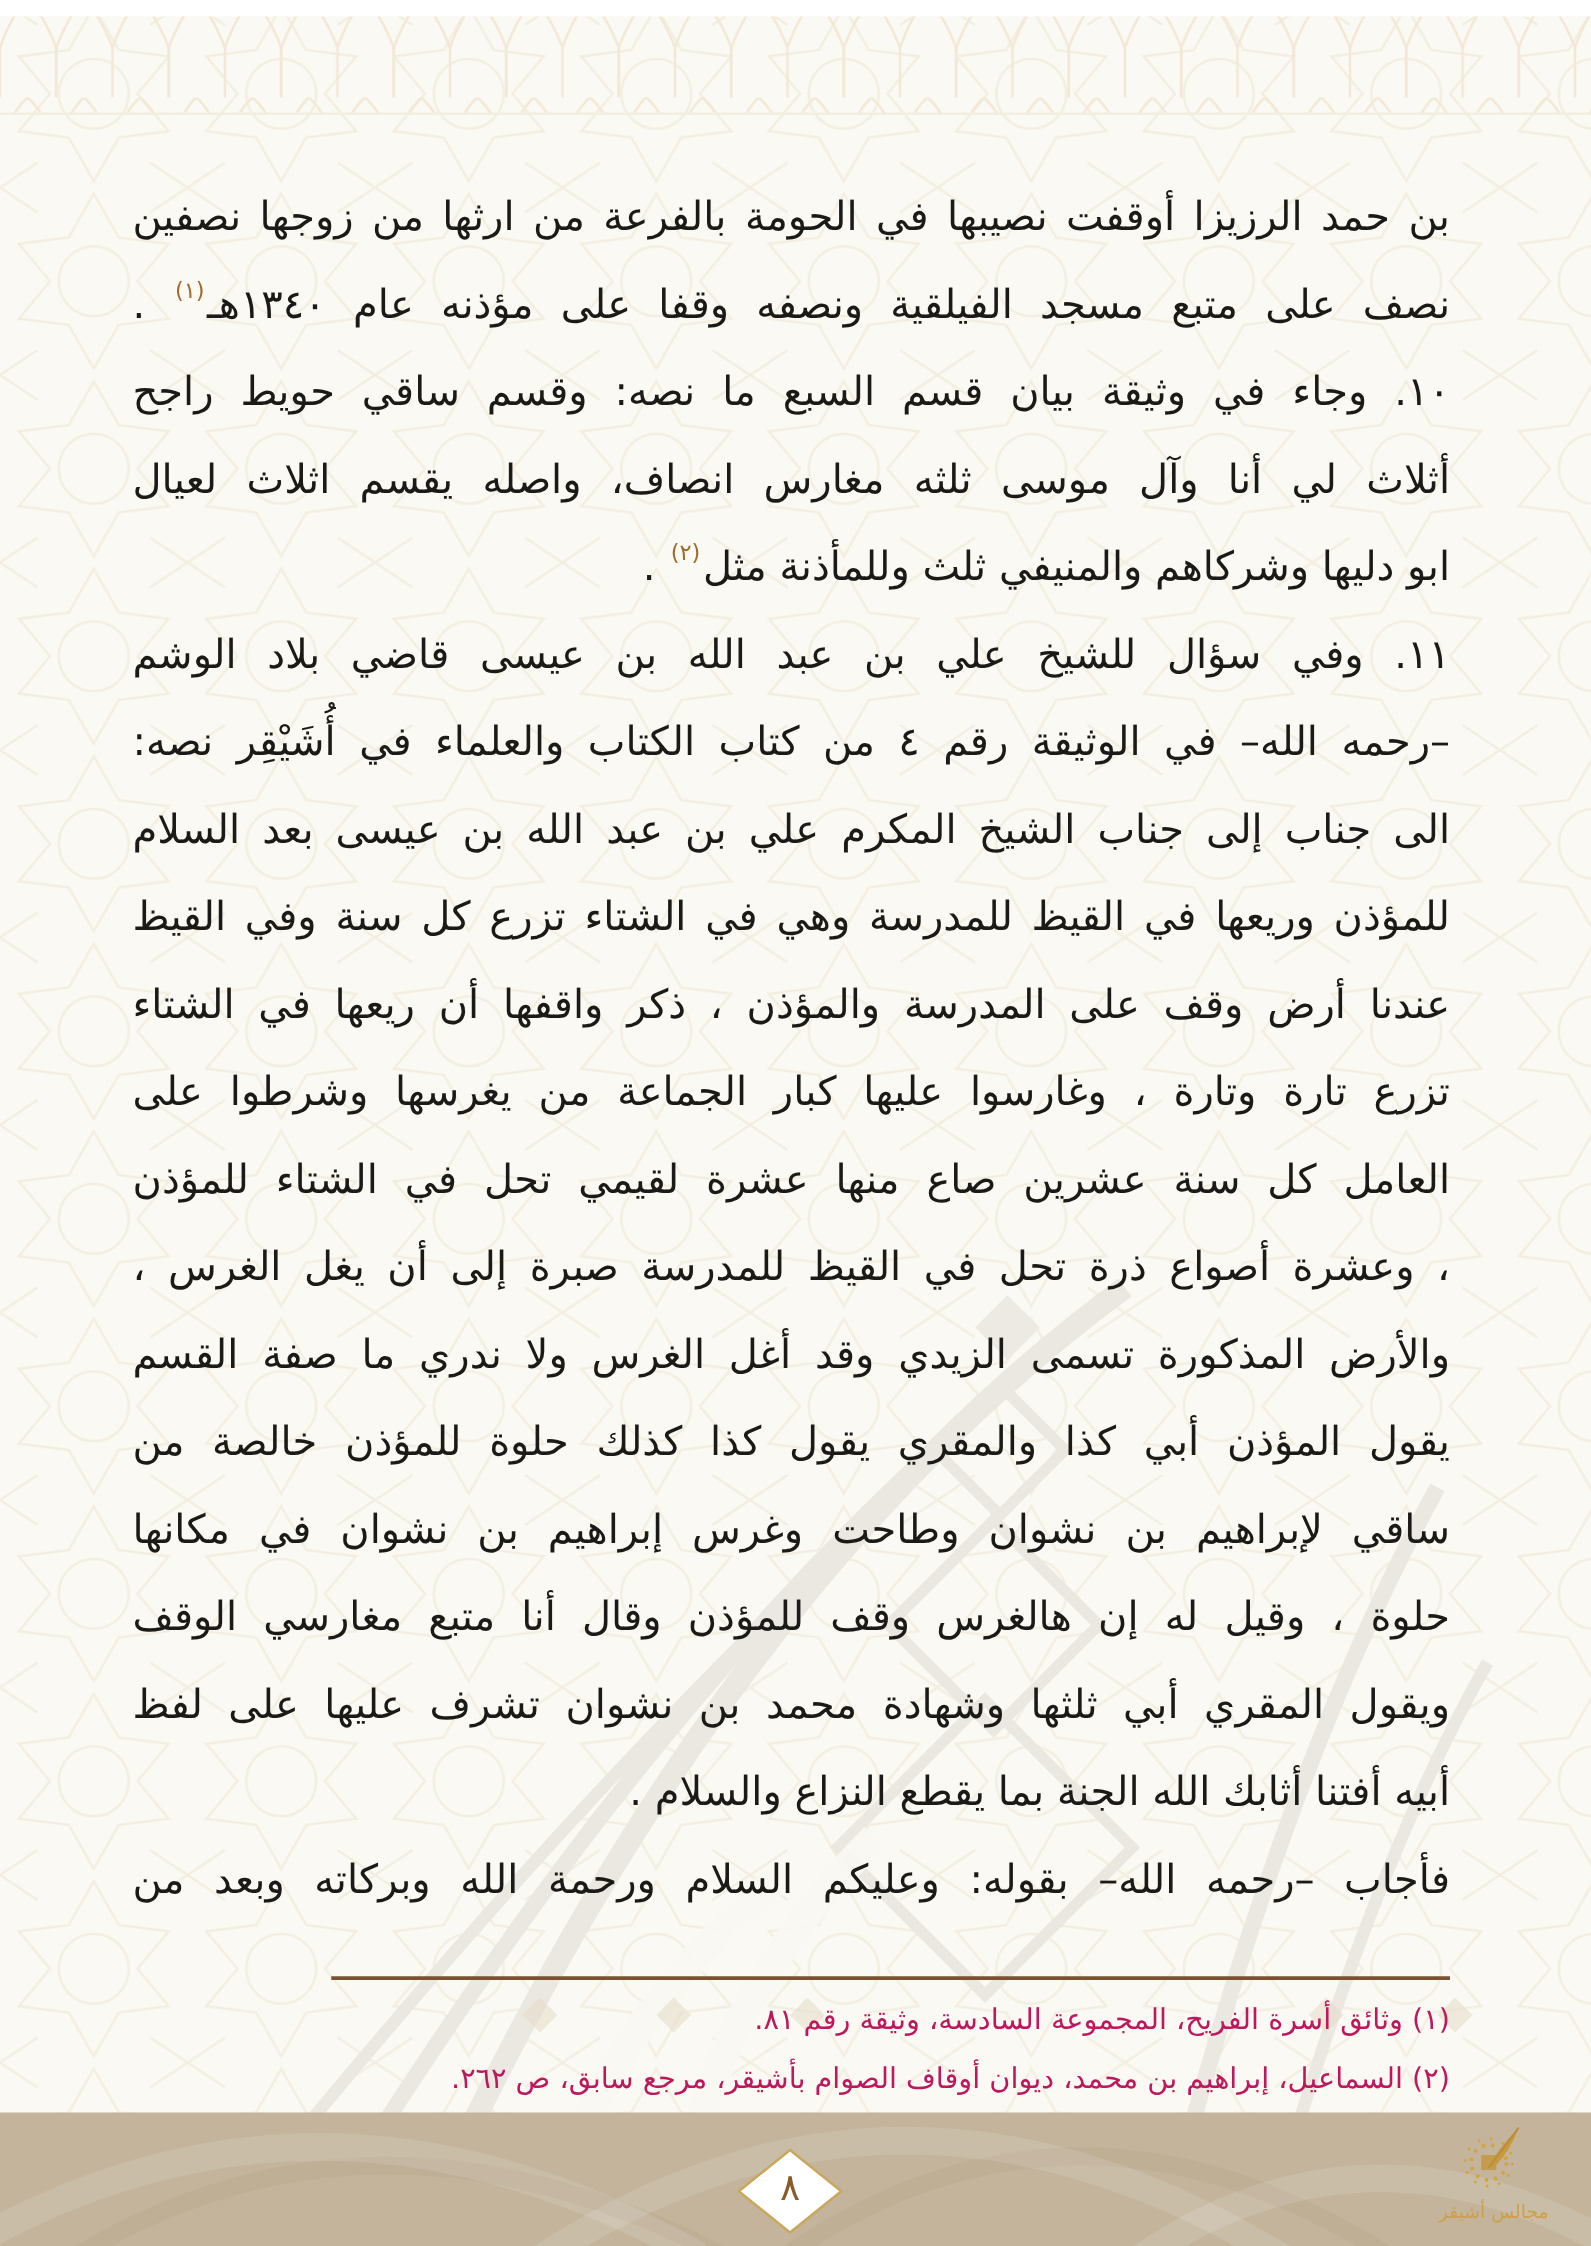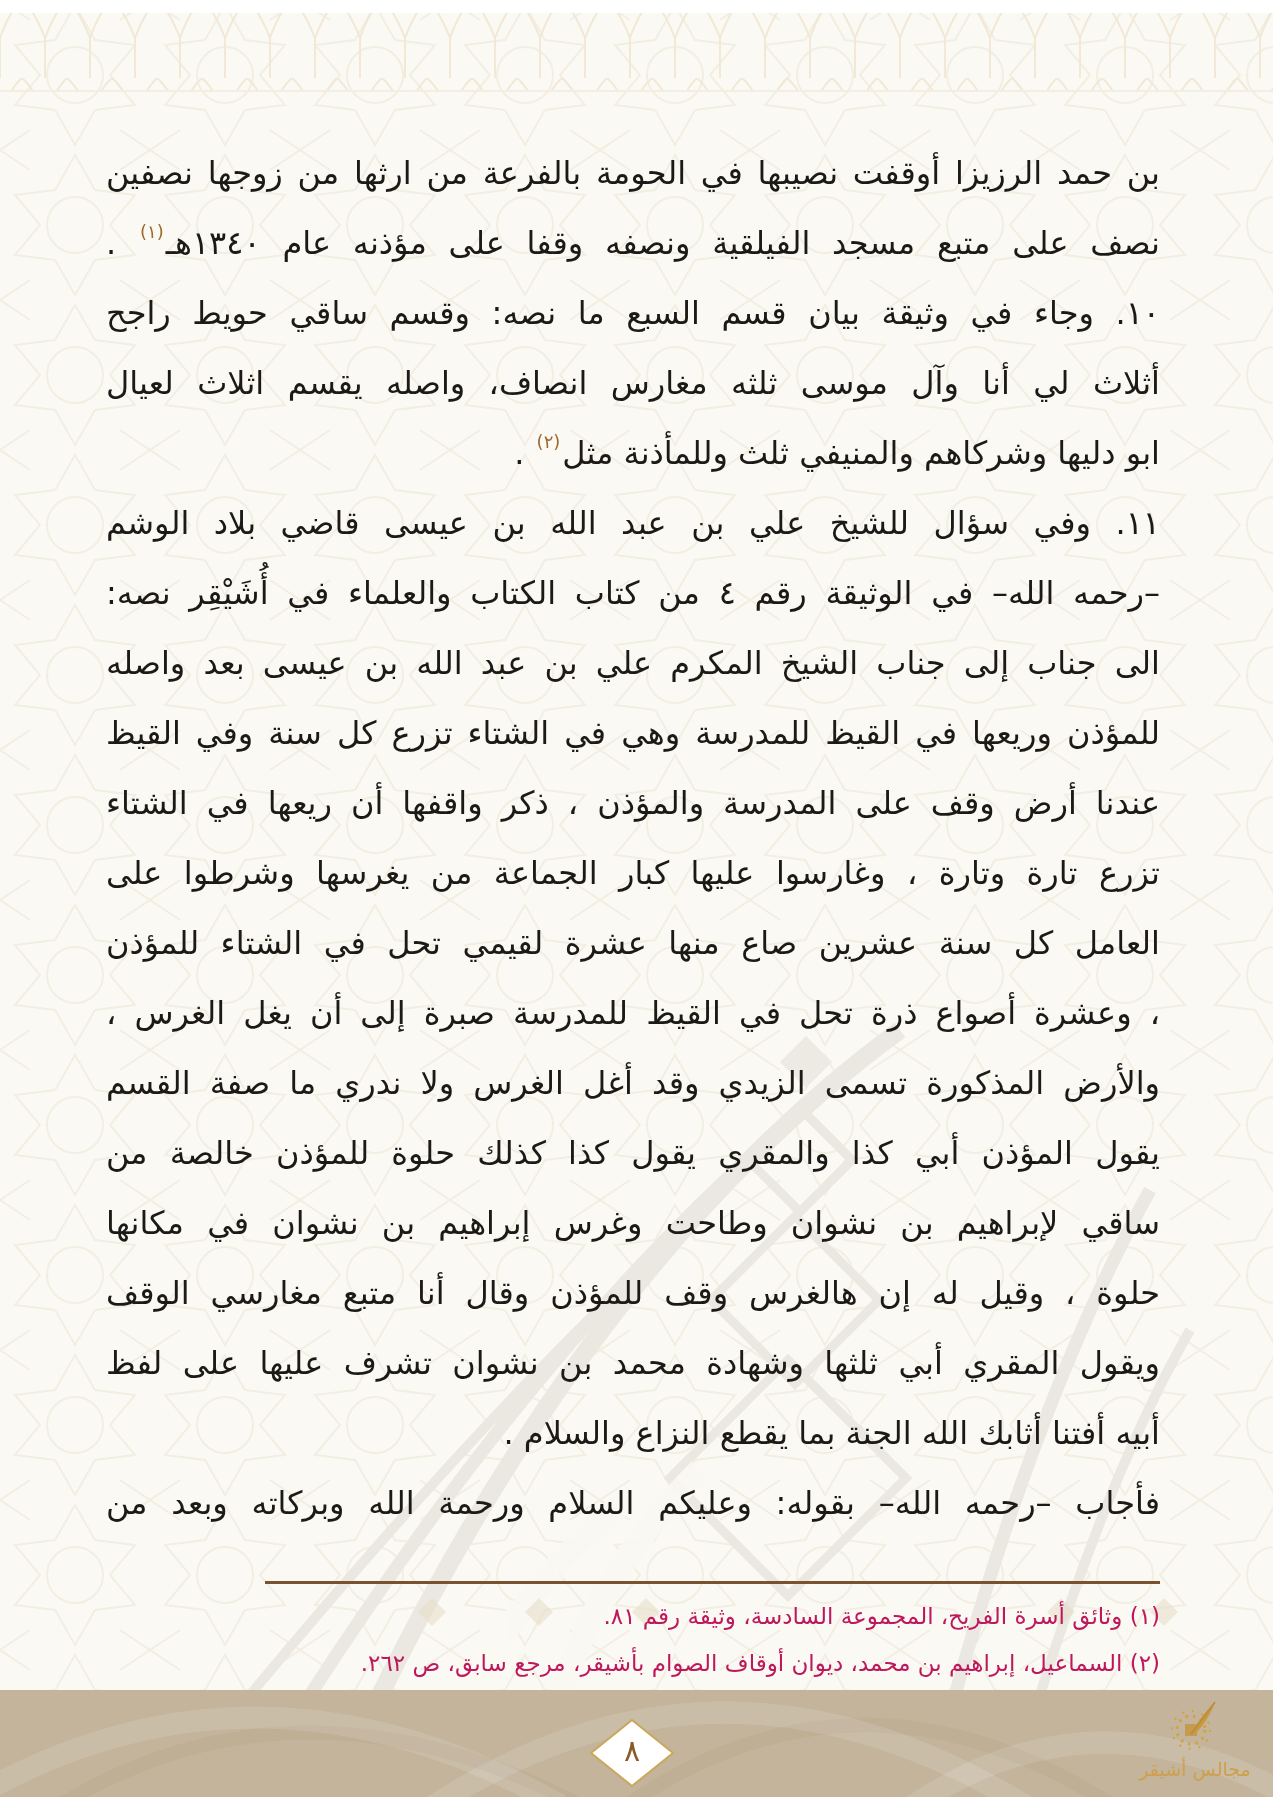--- a/index.html
+++ b/index.html
@@ -41,21 +41,21 @@
   }
   .page-num-diamond{position:absolute;left:590px;top:1719px;width:84px;height:68px;z-index:3;}
   .page-num-diamond .num{
     position:absolute;top:0;left:0;width:100%;height:68px;line-height:64px;
     text-align:center;font-size:30px;color:#8a5a28;
   }
   .footer-logo{
     position:absolute;right:18px;top:1700px;width:120px;z-index:3;
     text-align:center;color:#cf9f4a;
   }
-  .footer-logo .label{font-size:19px;line-height:22px;margin-top:2px;}
+  .footer-logo .label{font-size:15px;line-height:22px;margin-top:2px;}
 </style>
 </head>
 <body>
 
 <div class="page">
 
   <svg class="bg" width="1273" height="1797" aria-hidden="true">
     <defs>
       <pattern id="rosette" width="150" height="150" patternUnits="userSpaceOnUse">
         <g fill="none" stroke="#f3eee2" stroke-width="2">
@@ -104,21 +104,21 @@
   </svg>
 
   <div class="content">
       <div class="line"><span>بن حمد الرزيزا أوقفت نصيبها في الحومة بالفرعة من ارثها من زوجها نصفين</span></div>
       <div class="line"><span>نصف على متبع مسجد الفيلقية ونصفه وقفا على مؤذنه عام ١٣٤٠هـ</span><sup class="fnref">(١)</sup><span> .</span></div>
       <div class="line"><span>١٠. وجاء في وثيقة بيان قسم السبع ما نصه: وقسم ساقي حويط راجح</span></div>
       <div class="line"><span>أثلاث لي أنا وآل موسى ثلثه مغارس انصاف، واصله يقسم اثلاث لعيال</span></div>
       <div class="line end"><span>ابو دليها وشركاهم والمنيفي ثلث وللمأذنة مثل</span><sup class="fnref">(٢)</sup><span> .</span></div>
       <div class="line"><span>١١. وفي سؤال للشيخ علي بن عبد الله بن عيسى قاضي بلاد الوشم</span></div>
       <div class="line"><span>–رحمه الله– في الوثيقة رقم ٤ من كتاب الكتاب والعلماء في أُشَيْقِر نصه:</span></div>
-      <div class="line"><span>الى جناب إلى جناب الشيخ المكرم علي بن عبد الله بن عيسى بعد واصله</span></div>
+      <div class="line"><span>الى جناب إلى جناب الشيخ المكرم علي بن عبد الله بن عيسى بعد السلام</span></div>
       <div class="line"><span>للمؤذن وريعها في القيظ للمدرسة وهي في الشتاء تزرع كل سنة وفي القيظ</span></div>
       <div class="line"><span>عندنا أرض وقف على المدرسة والمؤذن ، ذكر واقفها أن ريعها في الشتاء</span></div>
       <div class="line"><span>تزرع تارة وتارة ، وغارسوا عليها كبار الجماعة من يغرسها وشرطوا على</span></div>
       <div class="line"><span>العامل كل سنة عشرين صاع منها عشرة لقيمي تحل في الشتاء للمؤذن</span></div>
       <div class="line"><span>، وعشرة أصواع ذرة تحل في القيظ للمدرسة صبرة إلى أن يغل الغرس ،</span></div>
       <div class="line"><span>والأرض المذكورة تسمى الزيدي وقد أغل الغرس ولا ندري ما صفة القسم</span></div>
       <div class="line"><span>يقول المؤذن أبي كذا والمقري يقول كذا كذلك حلوة للمؤذن خالصة من</span></div>
       <div class="line"><span>ساقي لإبراهيم بن نشوان وطاحت وغرس إبراهيم بن نشوان في مكانها</span></div>
       <div class="line"><span>حلوة ، وقيل له إن هالغرس وقف للمؤذن وقال أنا متبع مغارسي الوقف</span></div>
       <div class="line"><span>ويقول المقري أبي ثلثها وشهادة محمد بن نشوان تشرف عليها على لفظ</span></div>

